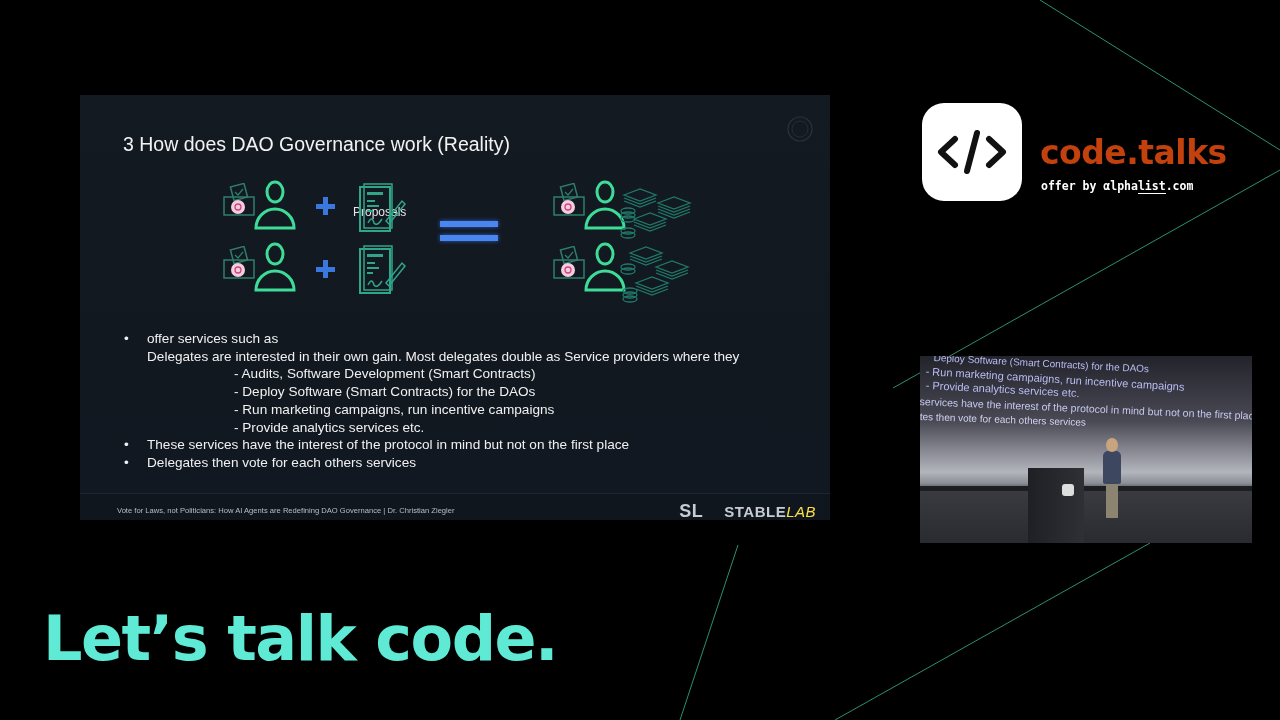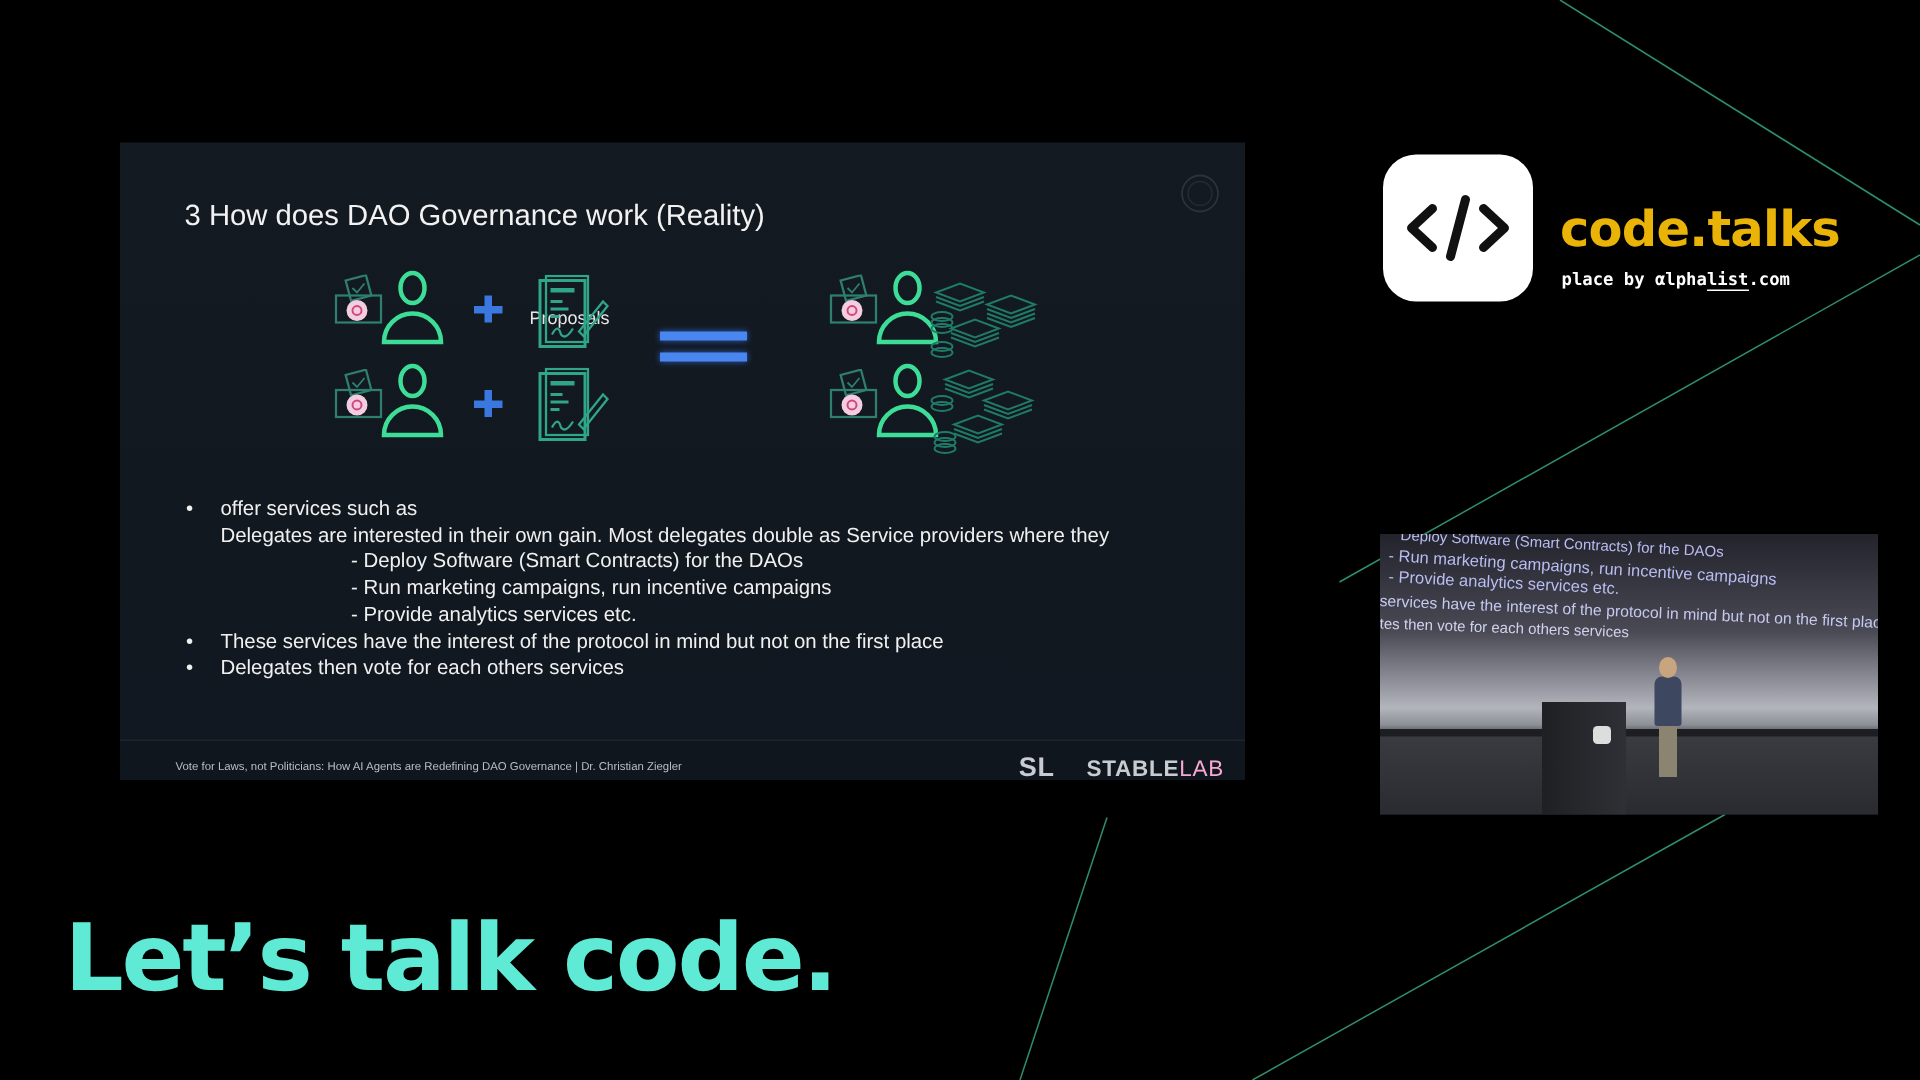--- a/index.html
+++ b/index.html
@@ -28,30 +28,30 @@
   .bullet { position: relative; padding-left: 25px; }
   .bullet .dot { position: absolute; left: 2px; top: 0; }
   .subitem { padding-left: 87px; }
 
   .slide-footer {
     position: absolute; left: 0; top: 398px; width: 758px; height: 35px;
     background: #10161e; border-top: 1px solid #1e252e;
   }
   .footer-text { position: absolute; left: 37px; top: 12px; font-size: 7.6px; color: #b9bec6; }
   .footer-brand { position: absolute; right: 22px; top: 7px; font-size: 15px; letter-spacing: 0.5px; color: #c8cbd0; font-weight: bold; }
-  .footer-brand .lab { font-weight: normal; color: #f9a8d4; }
+  .footer-brand .lab { font-weight: normal; color: #fde047; font-style: italic; }
   .footer-brand .sl { font-size: 18px; margin-right: 21px; }
 
   
   .ct-logo-box {
     position: absolute; left: 922px; top: 103px; width: 100px; height: 98px;
     background: #fff; border-radius: 22px;
     display: flex; align-items: center; justify-content: center;
   }
-  .ct-title { position: absolute; left: 1040px; top: 133px; font-size: 33px; font-weight: bold; color: #eab308; font-family: "DejaVu Sans", sans-serif; letter-spacing: -0.5px; }
+  .ct-title { position: absolute; left: 1040px; top: 133px; font-size: 33px; font-weight: bold; color: #c2410c; font-family: "DejaVu Sans", sans-serif; letter-spacing: -0.5px; }
   .ct-sub { position: absolute; left: 1041px; top: 179px; font-size: 11.5px; color: #fff; font-family: "DejaVu Sans Mono", monospace; font-weight: bold; }
   .ct-sub .ul { border-bottom: 1.5px solid #fff; margin-top: 48px; }
 
   
   .camera {
     position: absolute; left: 920px; top: 356px; width: 332px; height: 187px;
     background: linear-gradient(180deg, #23232c 0%, #4a4a55 35%, #b3b5bd 62%, #8d8f97 68%, #3d3e45 72%, #2c2d33 100%);
     overflow: hidden;
   }
   .cam-text { position: absolute; color: #b9bdf2; white-space: nowrap; transform-origin: left top; font-family: "Liberation Sans", sans-serif; }
@@ -201,20 +201,21 @@
         <ellipse cx="12" cy="50" rx="7" ry="3"></ellipse>
         <ellipse cx="12" cy="54" rx="7" ry="3"></ellipse>
     </g>
   </svg>
 
   <div class="bullets">
     <div class="bullet">
       <span class="dot">•</span>
       <div>offer services such as</div>
       <div>Delegates are interested in their own gain. Most delegates double as Service providers where they</div>
+      <div class="subitem">- Audits, Software Development (Smart Contracts)</div>
       <div class="subitem">- Deploy Software (Smart Contracts) for the DAOs</div>
       <div class="subitem">- Run marketing campaigns, run incentive campaigns</div>
       <div class="subitem">- Provide analytics services etc.</div>
     </div>
     <div class="bullet">
       <span class="dot">•</span>
       <div>These services have the interest of the protocol in mind but not on the first place</div>
     </div>
     <div class="bullet">
       <span class="dot">•</span>
@@ -232,21 +233,21 @@
 
 <div class="ct-logo-box">
   <svg width="70" height="50" viewBox="0 0 70 50">
     <path d="M18 12 L4 25 L18 38" fill="none" stroke="#111" stroke-width="6" stroke-linecap="round" stroke-linejoin="round"></path>
     <path d="M52 12 L66 25 L52 38" fill="none" stroke="#111" stroke-width="6" stroke-linecap="round" stroke-linejoin="round"></path>
     <path d="M40 6 L30 44" fill="none" stroke="#111" stroke-width="6" stroke-linecap="round"></path>
   </svg>
 </div>
 <div class="ct-title">code.talks</div>
 <div class="ct-sub">
-  <span>place by </span><span>αlpha</span><span class="ul">list</span><span>.com</span>
+  <span>offer by </span><span>αlpha</span><span class="ul">list</span><span>.com</span>
 </div>
 
 <div class="camera">
   <div class="cam-text" style="left:14px;top:-4px;font-size:10px;transform:rotate(3deg)">Deploy Software (Smart Contracts) for the DAOs</div>
   <div class="cam-text" style="left:6px;top:9px;font-size:11px;transform:rotate(3.5deg)">- Run marketing campaigns, run incentive campaigns</div>
   <div class="cam-text" style="left:6px;top:23px;font-size:11px;transform:rotate(3deg)">- Provide analytics services etc.</div>
   <div class="cam-text" style="left:0px;top:39px;font-size:10.5px;transform:rotate(2.5deg);color:#c6c9f0">services have the interest of the protocol in mind but not on the first place</div>
   <div class="cam-text" style="left:0px;top:55px;font-size:10px;transform:rotate(2deg);color:#d0d3f0">tes then vote for each others services</div>
   <div class="stage-edge"></div>
   <div class="stage-floor"></div>

